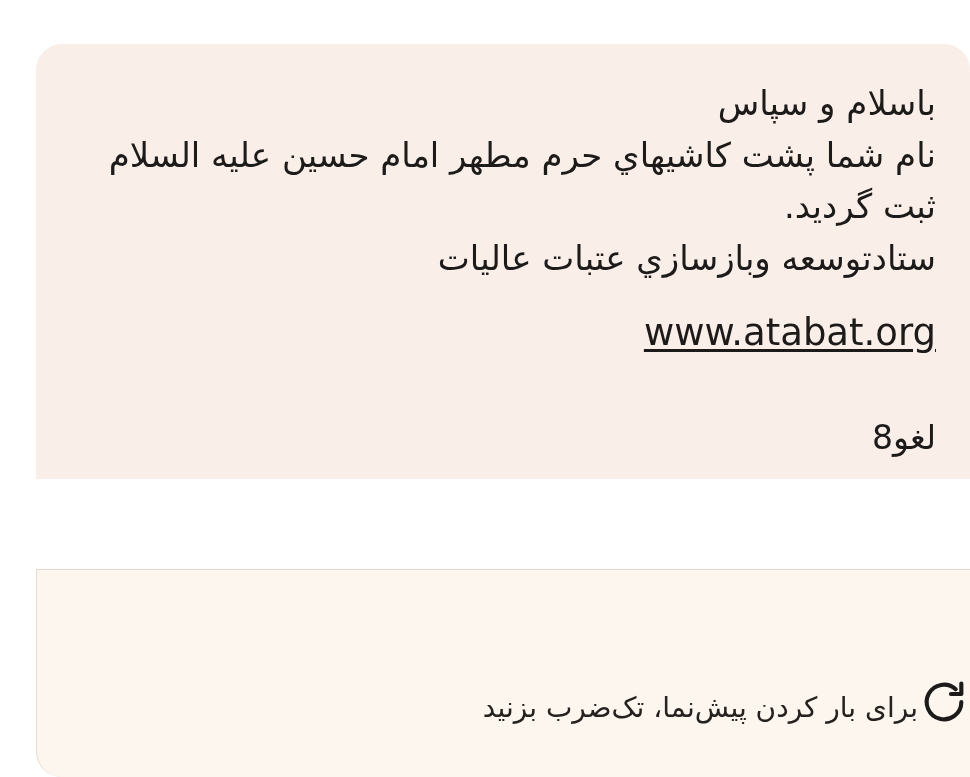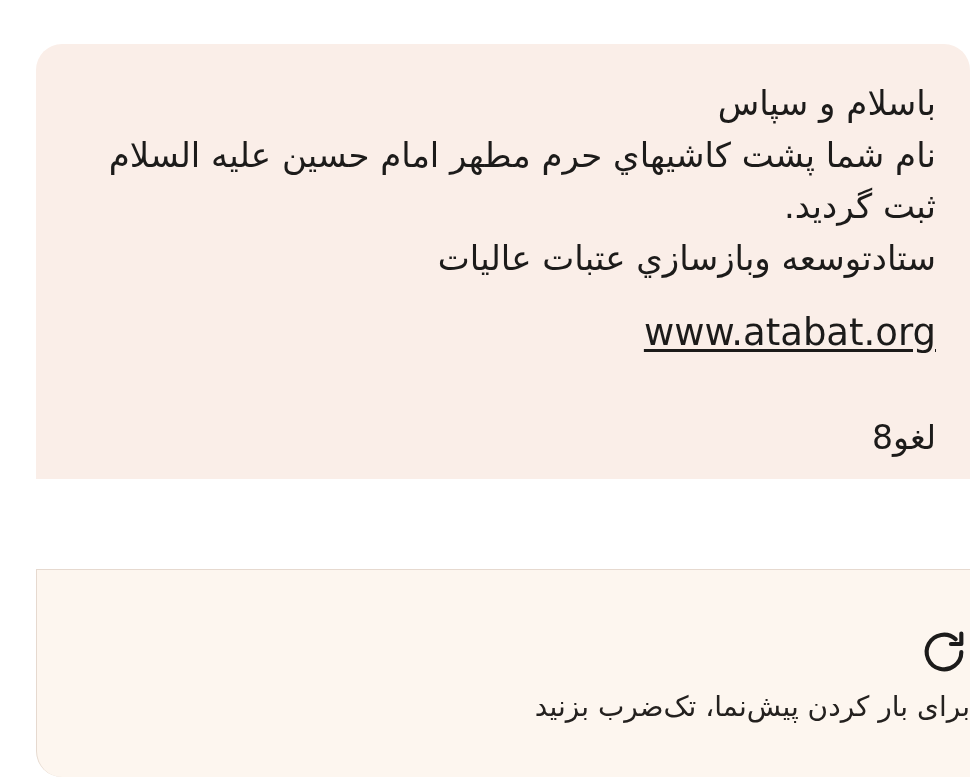--- a/index.html
+++ b/index.html
@@ -75,22 +75,22 @@
     left: 36px;
     top: 569px;
     width: 934px;
     height: 208px;
     background: #fdf6ef;
     border-top: 1px solid #e6d9cf;
     border-left: 1px solid #e6d9cf;
     border-bottom-left-radius: 26px;
     box-sizing: border-box;
     display: flex;
-    flex-direction: column;
-    align-items: flex-start;
+    flex-direction: row;
+    align-items: center;
     justify-content: flex-start;
     padding-top: 56px;
   }
 
   .refresh-icon {
     color: #1c1b1a;
     line-height: 1;
     display: block;
     height: 52px;
   }

